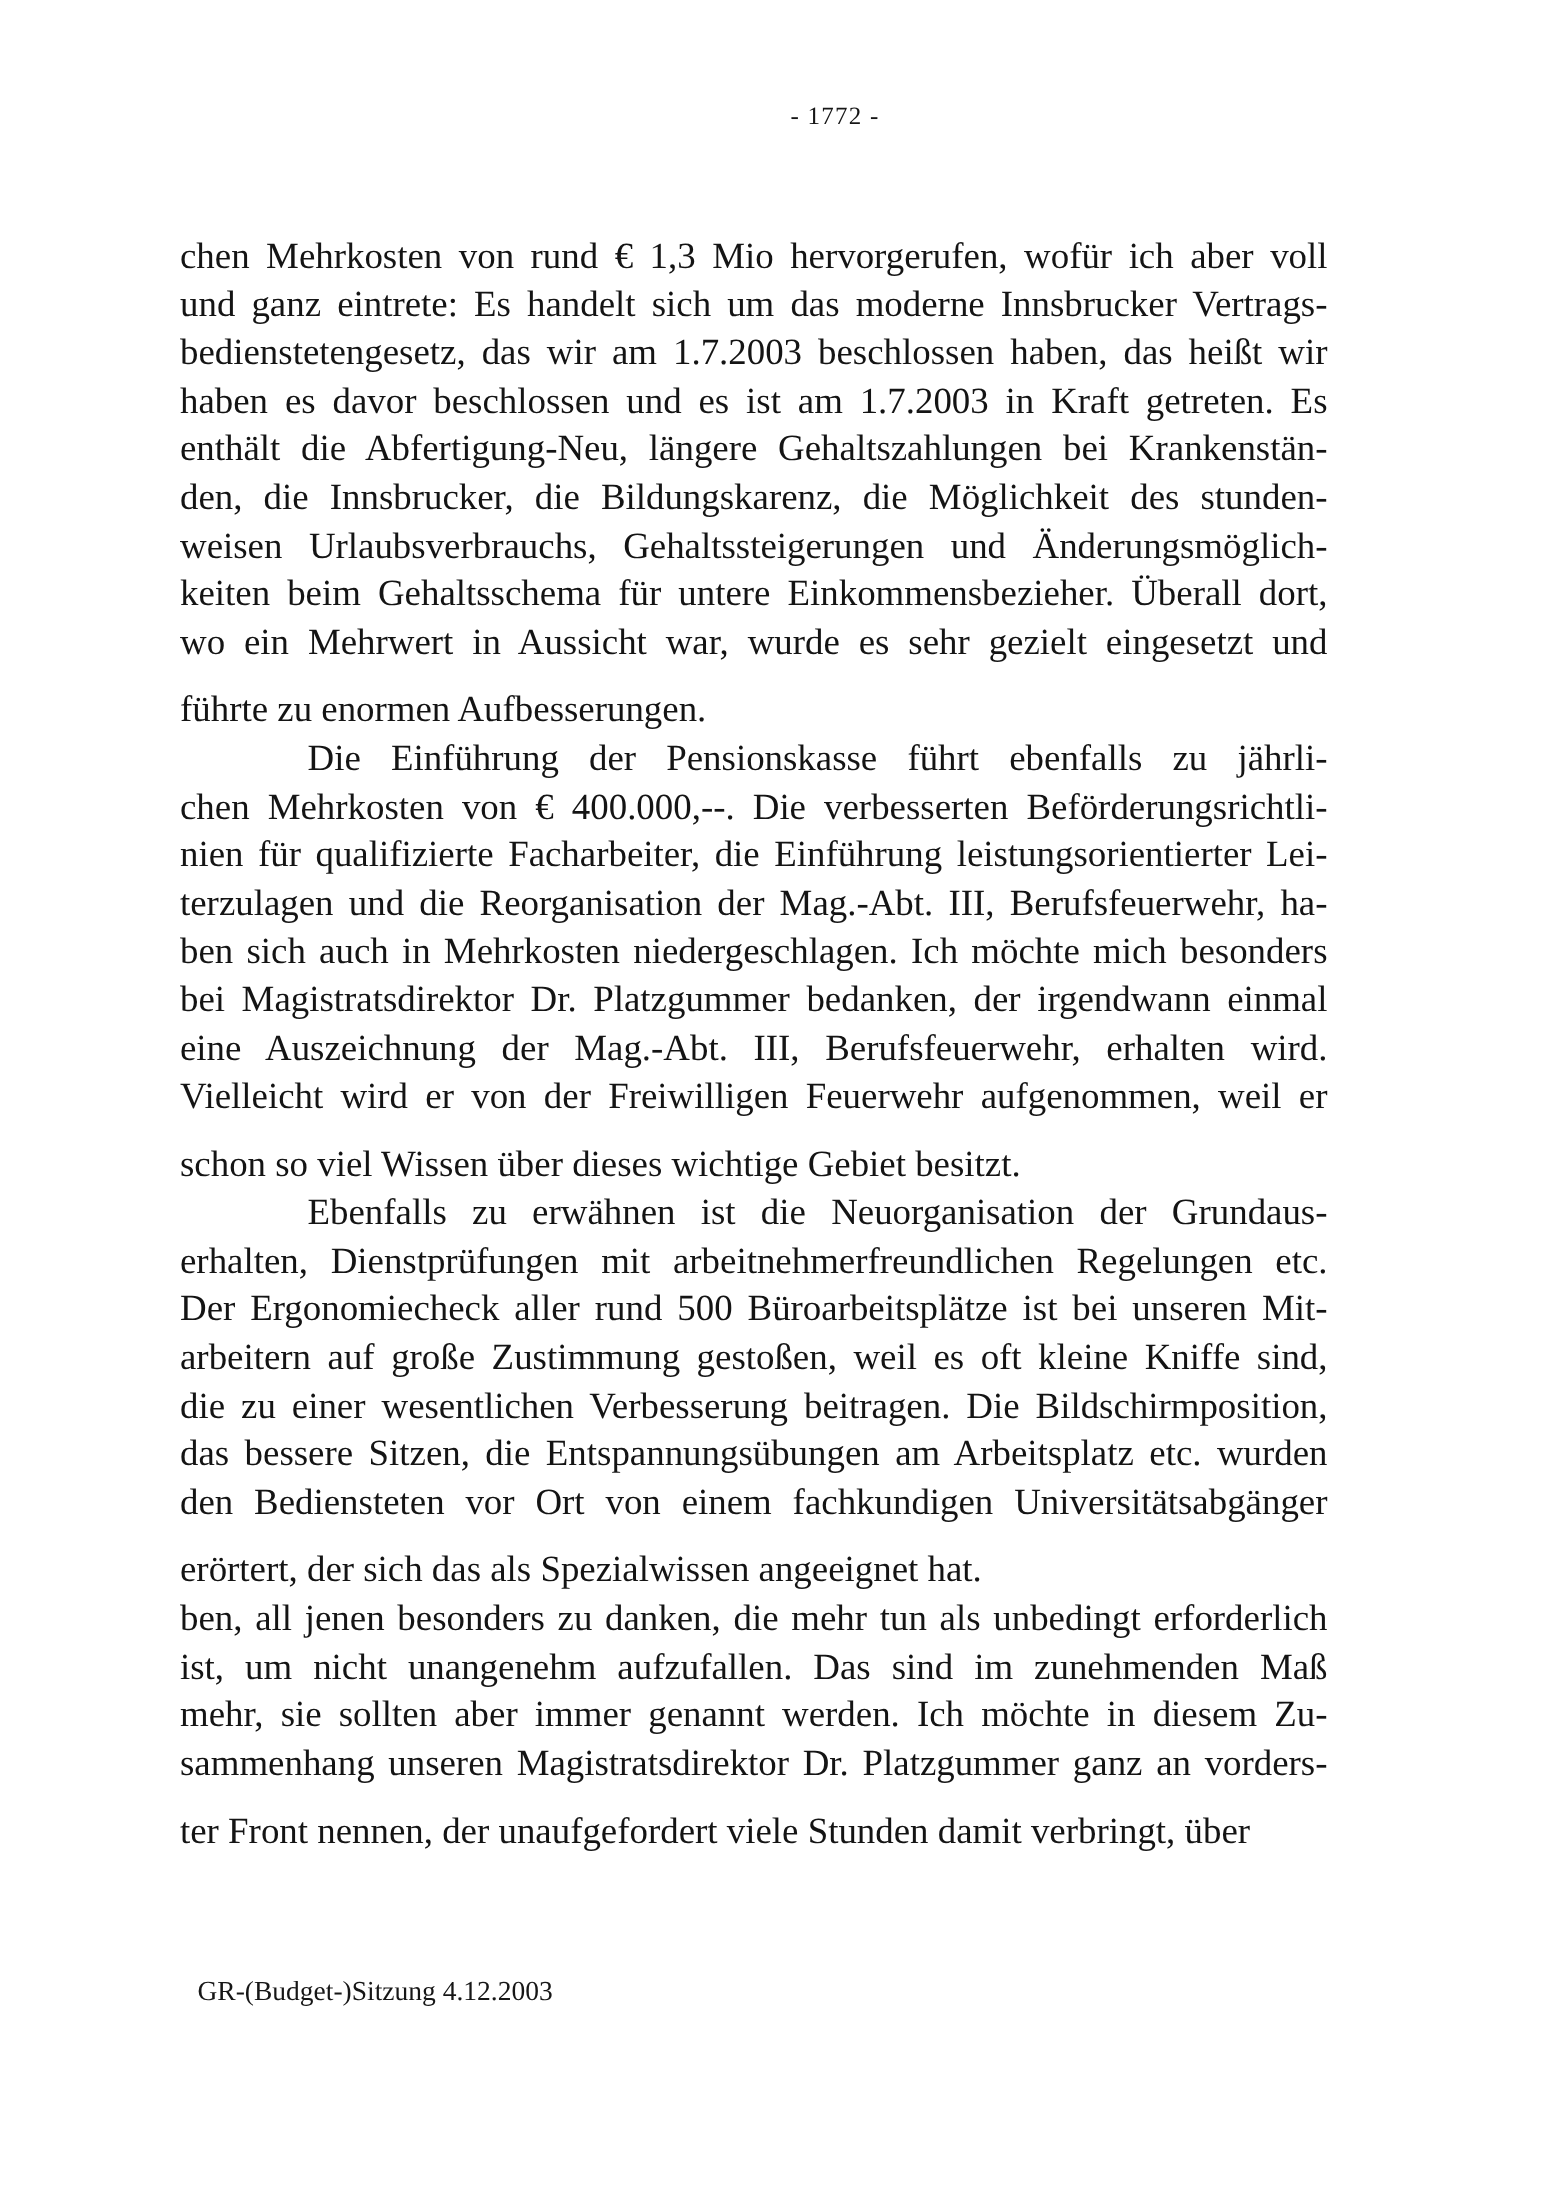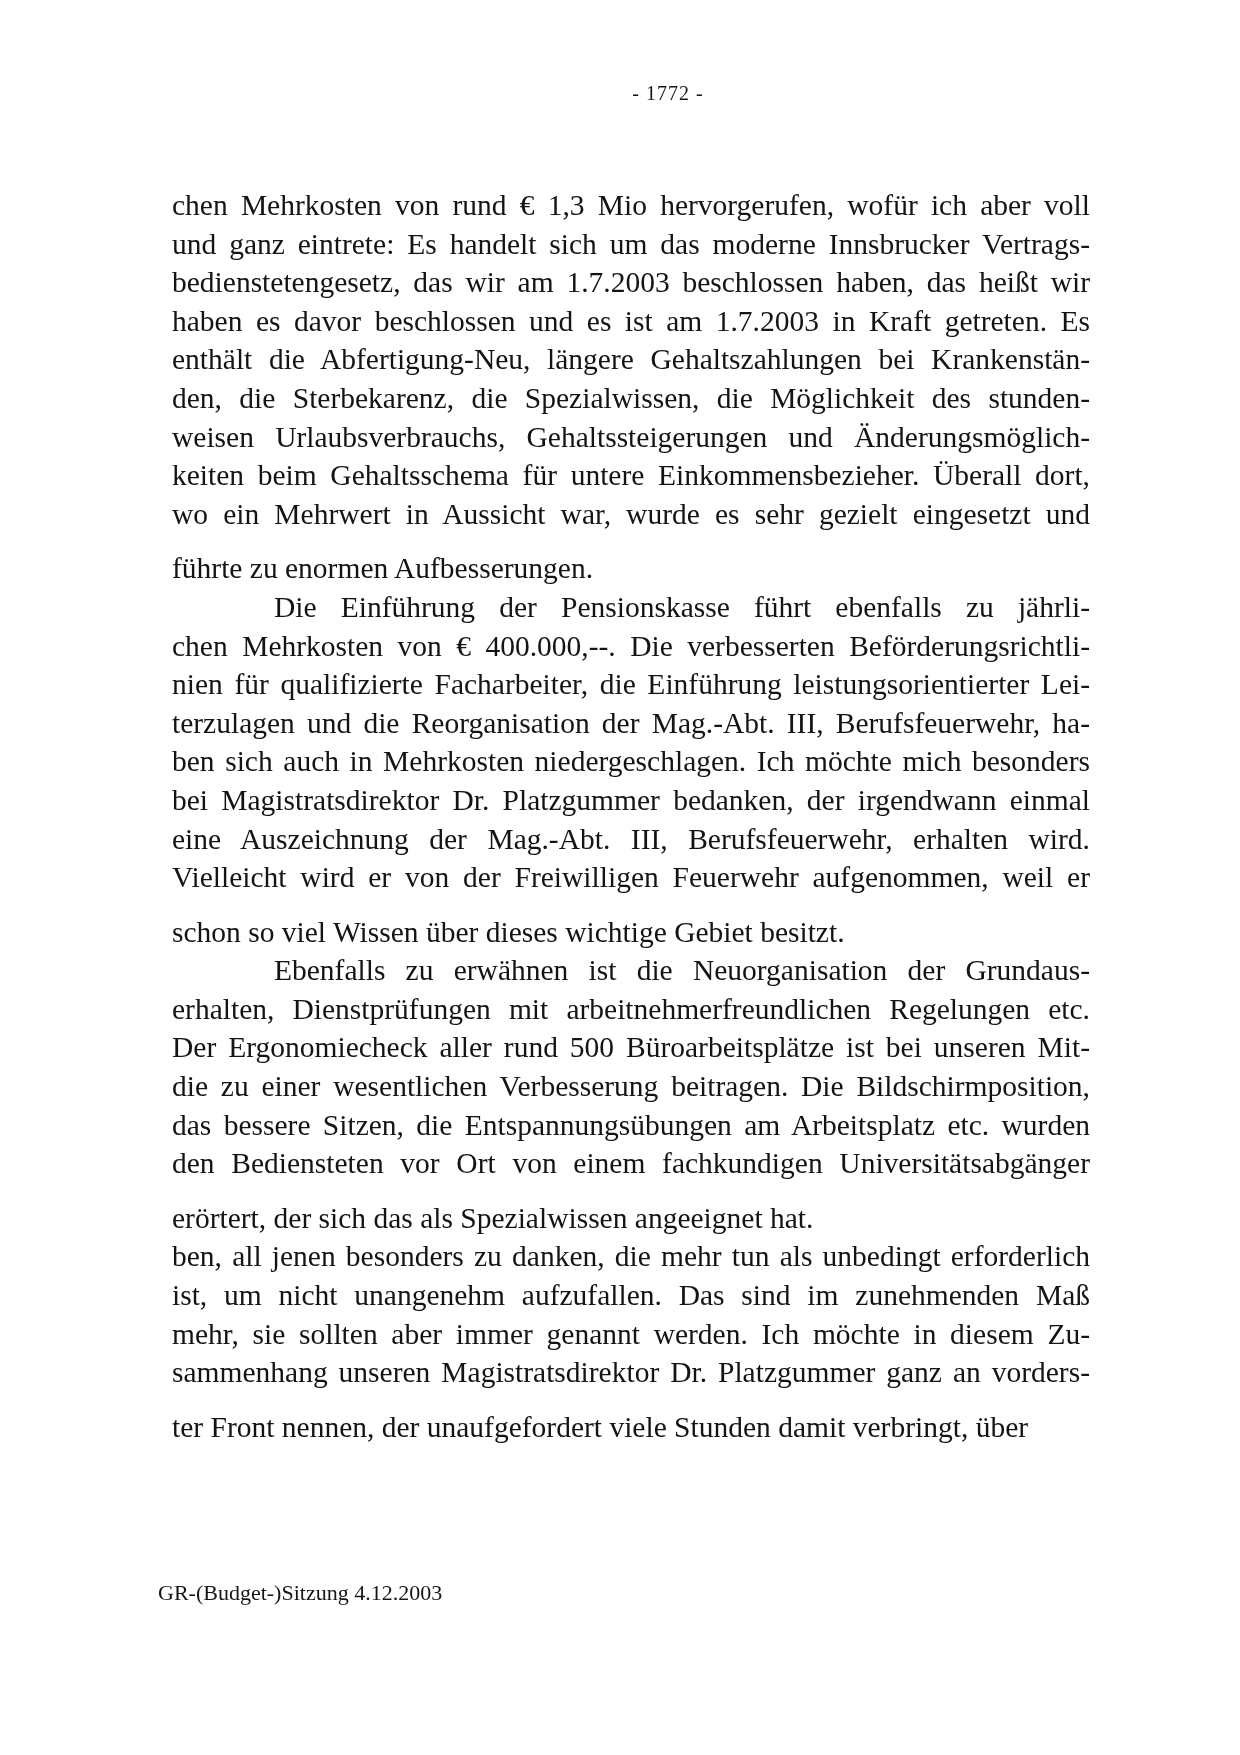--- a/index.html
+++ b/index.html
@@ -22,21 +22,21 @@
     width: 100%;
     text-align: center;
     font-size: 20px;
     letter-spacing: 1px;
     color: #161616;
     padding-left: 31px;
   }
   .text-block {
     position: absolute;
     top: 186px;
-    left: 172px;
+    left: 144px;
     width: 918px;
     font-size: 29.5px;
     line-height: 38.6px;
     color: #141414;
   }
   .paragraph {
     margin: 0;
     padding: 0;
   }
   .line {
@@ -65,41 +65,42 @@
 
 <div class="page-number">- 1772 -</div>
 
 <div class="text-block" id="content">
     <div class="paragraph">
       <div class="line">chen Mehrkosten von rund € 1,3 Mio hervorgerufen, wofür ich aber voll</div>
       <div class="line">und ganz eintrete: Es handelt sich um das moderne Innsbrucker Vertrags-</div>
       <div class="line">bedienstetengesetz, das wir am 1.7.2003 beschlossen haben, das heißt wir</div>
       <div class="line">haben es davor beschlossen und es ist am 1.7.2003 in Kraft getreten. Es</div>
       <div class="line">enthält die Abfertigung-Neu, längere Gehaltszahlungen bei Krankenstän-</div>
-      <div class="line">den, die Sterbekarenz, die Spezialwissen, die Möglichkeit des stunden-</div>
+      <div class="line">den, die Innsbrucker, die Bildungskarenz, die Möglichkeit des stunden-</div>
       <div class="line">weisen Urlaubsverbrauchs, Gehaltssteigerungen und Änderungsmöglich-</div>
       <div class="line">keiten beim Gehaltsschema für untere Einkommensbezieher. Überall dort,</div>
       <div class="line">wo ein Mehrwert in Aussicht war, wurde es sehr gezielt eingesetzt und</div>
       <div class="line last">führte zu enormen Aufbesserungen.</div>
     </div>
     <div class="paragraph">
       <div class="line first-indent">Die Einführung der Pensionskasse führt ebenfalls zu jährli-</div>
       <div class="line">chen Mehrkosten von € 400.000,--. Die verbesserten Beförderungsrichtli-</div>
       <div class="line">nien für qualifizierte Facharbeiter, die Einführung leistungsorientierter Lei-</div>
       <div class="line">terzulagen und die Reorganisation der Mag.-Abt. III, Berufsfeuerwehr, ha-</div>
       <div class="line">ben sich auch in Mehrkosten niedergeschlagen. Ich möchte mich besonders</div>
       <div class="line">bei Magistratsdirektor Dr. Platzgummer bedanken, der irgendwann einmal</div>
       <div class="line">eine Auszeichnung der Mag.-Abt. III, Berufsfeuerwehr, erhalten wird.</div>
       <div class="line">Vielleicht wird er von der Freiwilligen Feuerwehr aufgenommen, weil er</div>
       <div class="line last">schon so viel Wissen über dieses wichtige Gebiet besitzt.</div>
     </div>
     <div class="paragraph">
       <div class="line first-indent">Ebenfalls zu erwähnen ist die Neuorganisation der Grundaus-</div>
       <div class="line">erhalten, Dienstprüfungen mit arbeitnehmerfreundlichen Regelungen etc.</div>
       <div class="line">Der Ergonomiecheck aller rund 500 Büroarbeitsplätze ist bei unseren Mit-</div>
+      <div class="line">arbeitern auf große Zustimmung gestoßen, weil es oft kleine Kniffe sind,</div>
       <div class="line">die zu einer wesentlichen Verbesserung beitragen. Die Bildschirmposition,</div>
       <div class="line">das bessere Sitzen, die Entspannungsübungen am Arbeitsplatz etc. wurden</div>
       <div class="line">den Bediensteten vor Ort von einem fachkundigen Universitätsabgänger</div>
       <div class="line last">erörtert, der sich das als Spezialwissen angeeignet hat.</div>
     </div>
     <div class="paragraph">
       <div class="line">ben, all jenen besonders zu danken, die mehr tun als unbedingt erforderlich</div>
       <div class="line">ist, um nicht unangenehm aufzufallen. Das sind im zunehmenden Maß</div>
       <div class="line">mehr, sie sollten aber immer genannt werden. Ich möchte in diesem Zu-</div>
       <div class="line">sammenhang unseren Magistratsdirektor Dr. Platzgummer ganz an vorders-</div>

